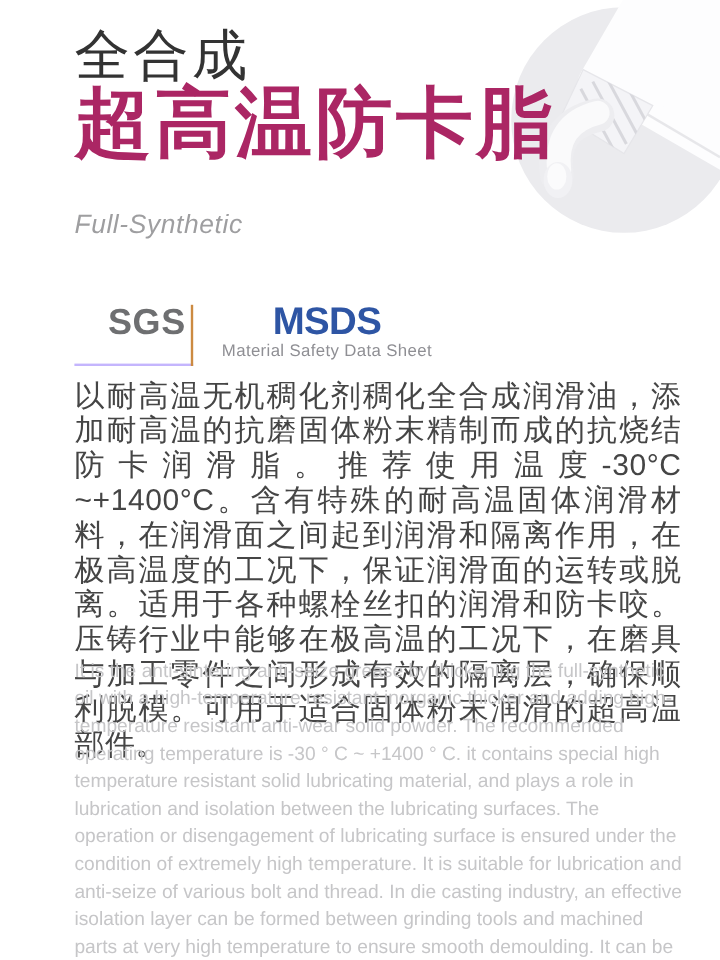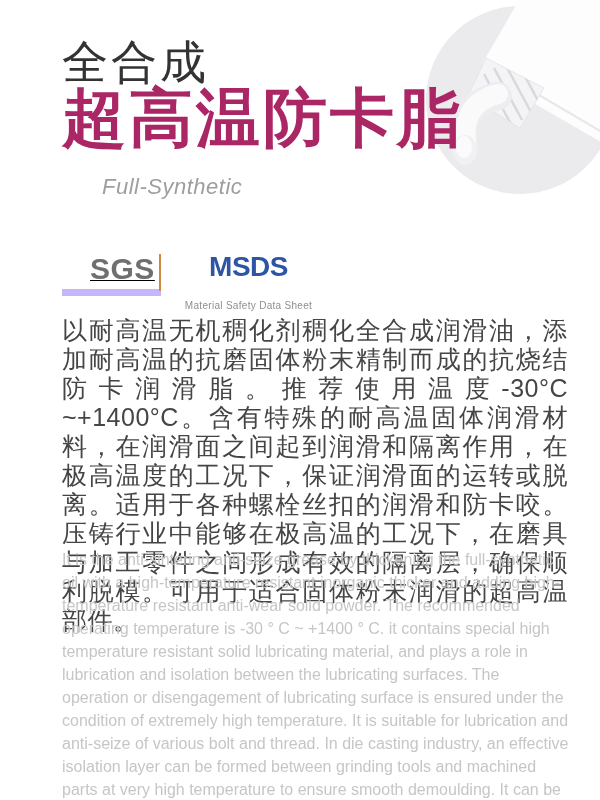--- a/index.html
+++ b/index.html
@@ -13,64 +13,63 @@
   .page { position: relative; width: 600px; height: 800px; background: #fff; }
 
   
   .hero-art {
     position: absolute; top: 0; left: 0;
     width: 600px; height: 235px;
     z-index: 0;
   }
 
   
-  .title-block { position: absolute; left: 62px; top: 34px; z-index: 2; }
+  .title-block { position: absolute; left: 62px; top: 18px; z-index: 2; }
   .title-cn-1 {
     font-size: 46px; line-height: 56px;
     color: #333333; font-weight: 400; letter-spacing: 3px;
     white-space: nowrap;
   }
   .title-cn-2 {
     font-size: 64px; line-height: 56px;
     color: #ab2664; font-weight: 700; letter-spacing: 3px;
     white-space: nowrap;
   }
-  .subtitle-block { position: absolute; left: 62px; top: 172px; z-index: 2; margin-left: 40px; }
+  .subtitle-block { position: absolute; left: 62px; top: 172px; z-index: 2; }
   .subtitle-line {
     font-size: 22px; line-height: 30px;
     color: #9e9ea0; font-style: italic; letter-spacing: 0.5px;
     white-space: nowrap;
   }
 
   
   .certs {
     position: absolute; left: 62px; top: 250px;
     display: flex; align-items: flex-start; gap: 24px; z-index: 2;
   }
   .sgs-logo {
     position: relative;
-    border-bottom: 7px solid #c4b5fd;
-    padding: 4px 6px 5px 28px;
-    text-decoration: underline;
+    border-bottom: 2px solid #c4b5fd;
+    padding: 4px 6px 19px 28px;
   }
   .sgs-text {
     font-size: 30px; font-weight: 700; color: #6e6f71; letter-spacing: 0.5px;
     font-stretch: condensed; line-height: 30px;
   }
   .sgs-vline {
     position: absolute; right: 0; top: 4px; bottom: -2px;
     width: 2px; background: #cc8a41;
   }
   .msds-logo { text-align: center; margin-top: 2px; }
   .msds-text {
-    font-size: 28px; font-weight: 700; color: #2e55a4;
+    font-size: 32px; font-weight: 700; color: #2e55a4;
     letter-spacing: -0.5px; line-height: 30px;
   }
   .msds-sub {
-    font-size: 10px; color: #8f8f94; letter-spacing: 0.3px; margin-top: 18px;
+    font-size: 14px; color: #8f8f94; letter-spacing: 0.3px; margin-top: 2px;
     white-space: nowrap;
   }
   .rohs-logo {
     font-family: "Liberation Serif", serif;
     font-size: 37px; color: #5c695e; letter-spacing: 1px;
     line-height: 40px; margin-top: 2px;
   }
 
   
   .desc-zh {

